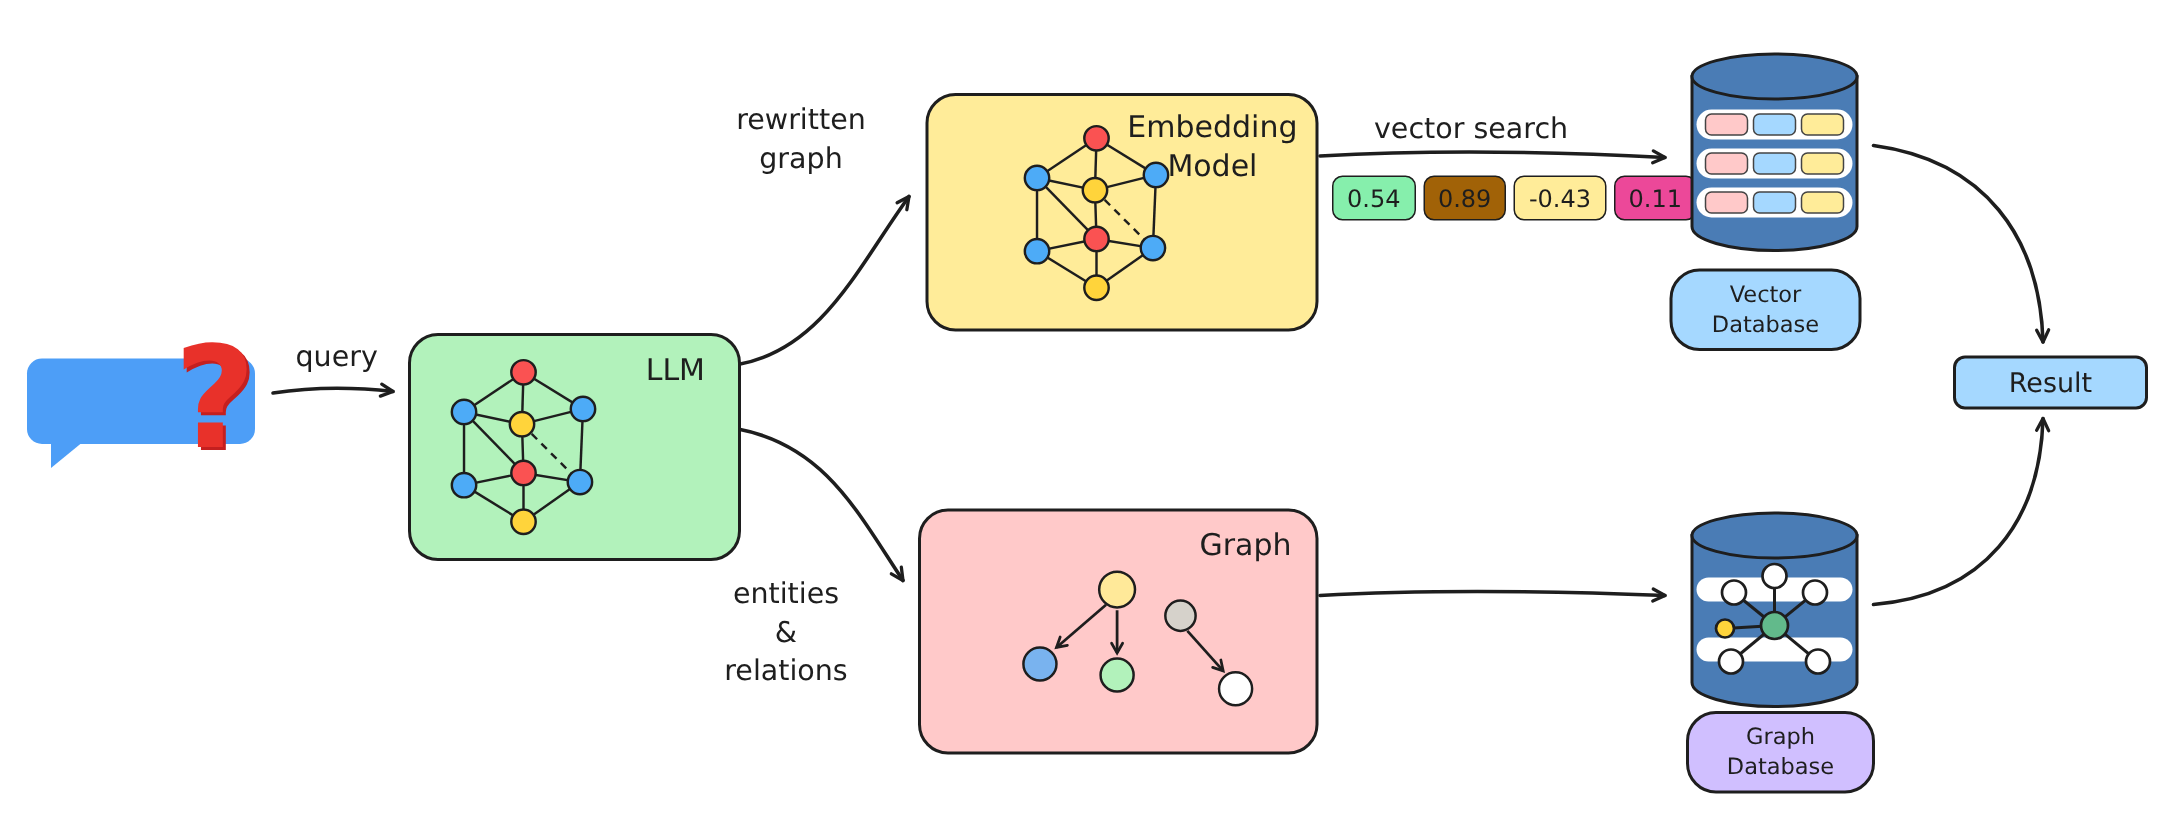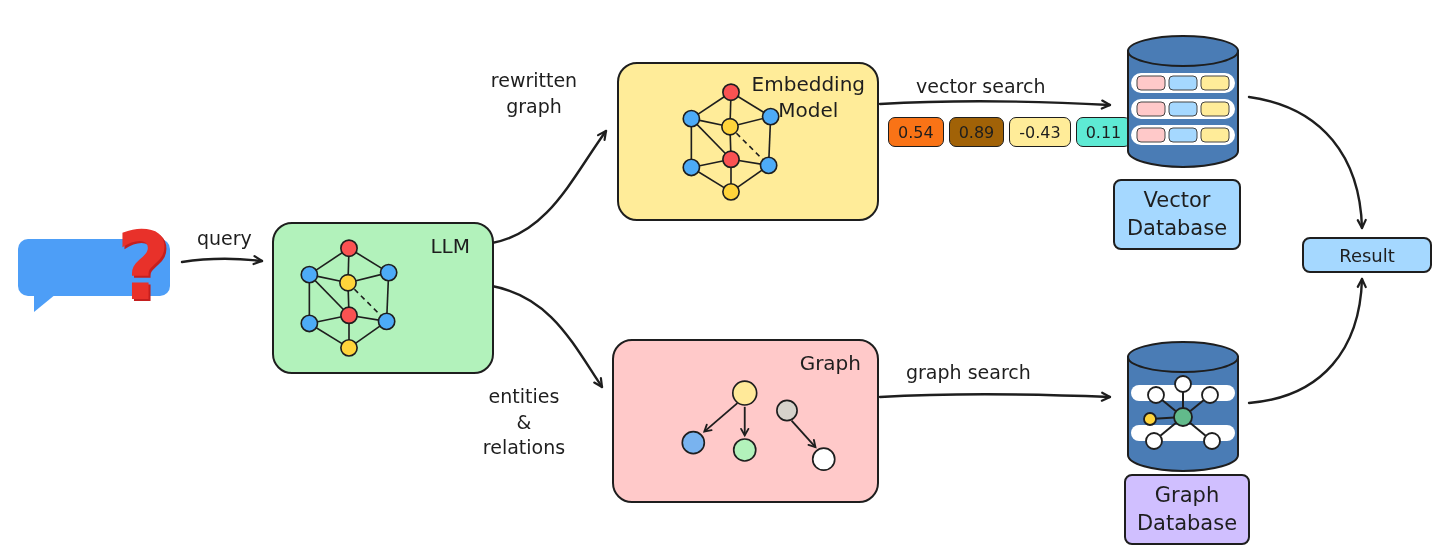--- a/index.html
+++ b/index.html
@@ -24,43 +24,43 @@
   .box-graph{left:612px;top:305px;width:263px;height:160px;background:#ffc9c9;}
   .boxlabel{position:absolute;font-size:20px;white-space:pre-line;text-align:center;line-height:1.3;}
   .lbl-llm{top:9px;right:22px;}
   .lbl-embed{top:7px;right:12px;}
   .lbl-graph{top:9px;right:16px;}
   .icon-net{position:absolute;left:16px;top:12px;width:118px;height:122px;}
   .icon-net-embed{position:absolute;left:54px;top:16px;width:116px;height:122px;}
   .icon-entgraph{position:absolute;left:28px;top:30px;width:222px;height:124px;}
 
   
-  .pill{border:2px solid #1e1e1e;border-radius:8px;text-align:center;white-space:pre-line;
-    font-size:21px;line-height:1.35;padding:5px 0;}
+  .pill{border:2px solid #1e1e1e;border-radius:20px;text-align:center;white-space:pre-line;
+    font-size:15px;line-height:1.35;padding:5px 0;}
   .pill-vdb{left:1113px;top:179px;width:124px;background:#a5d8ff;}
   .pill-gdb{left:1124px;top:474px;width:122px;background:#d0bfff;}
   .result{left:1302px;top:237px;width:126px;height:32px;background:#a5d8ff;border:2px solid #1e1e1e;
     border-radius:8px;display:flex;align-items:center;justify-content:center;font-size:18px;}
 
   
   .edgelabel{font-size:19px;white-space:pre-line;text-align:center;line-height:1.35;}
   .el-query{left:197px;top:226px;}
   .el-rewritten{left:482px;top:68px;width:104px;}
   .el-entities{left:472px;top:384px;width:104px;}
   .el-vsearch{left:916px;top:74px;}
   .el-gsearch{left:906px;top:360px;}
 
   
   .chips{left:888px;top:117px;display:flex;gap:5px;}
   .chip{height:28px;border:1.6px solid #1e1e1e;border-radius:7px;display:flex;align-items:center;
     justify-content:center;font-size:16px;padding:0 9px;min-width:34px;}
-  .chip-0{background:#f97316;}
+  .chip-0{background:#86efac;}
   .chip-1{background:#a16207;}
   .chip-2{background:#ffec99;}
-  .chip-3{background:#5eead4;}
+  .chip-3{background:#ec4899;}
 
   .dbicon{position:absolute;}
   .db-vector{left:1122px;top:31px;width:122px;height:142px;}
   .db-graph{left:1122px;top:337px;width:122px;height:140px;}
   .arrows{left:0;top:0;width:1440px;height:545px;pointer-events:none;}
 </style>
 </head>
 <body>
 
 <div class="canvas">
@@ -176,21 +176,20 @@
     <div class="boxlabel lbl-graph">Graph</div>
   </div>
 
   <div class="abs edgelabel el-query">query</div>
   <div class="abs edgelabel el-rewritten">rewritten
 graph</div>
   <div class="abs edgelabel el-entities">entities
 &amp;
 relations</div>
   <div class="abs edgelabel el-vsearch">vector search</div>
-  <div class="abs edgelabel el-gsearch">graph search</div>
 
   <div class="abs chips">
     <div class="chip chip-0">0.54</div>
     <div class="chip chip-1">0.89</div>
     <div class="chip chip-2">-0.43</div>
     <div class="chip chip-3">0.11</div>
   </div>
 
   <svg class="dbicon db-vector" viewBox="0 0 122 142">
     <path d="M 6 20 L 6 120 A 55 16 0 0 0 116 120 L 116 20 Z" fill="#4a7cb5" stroke="#1e1e1e" stroke-width="2"></path>

